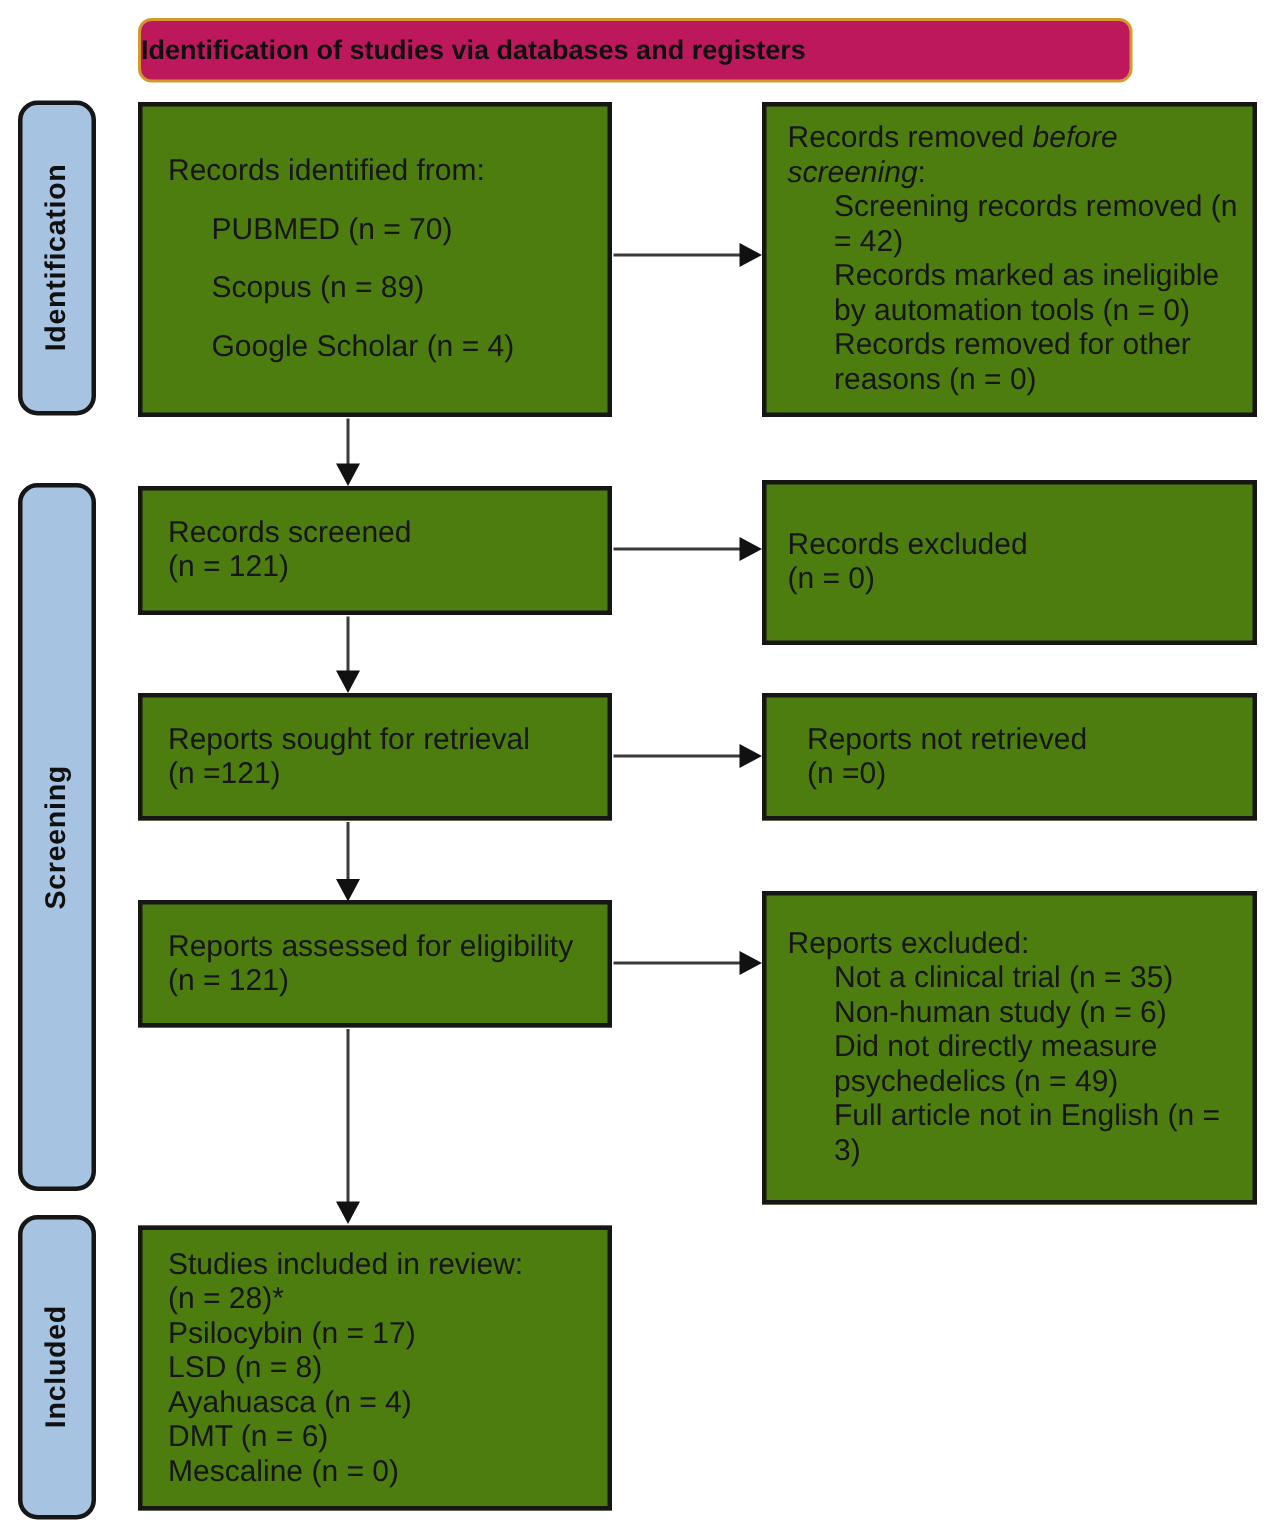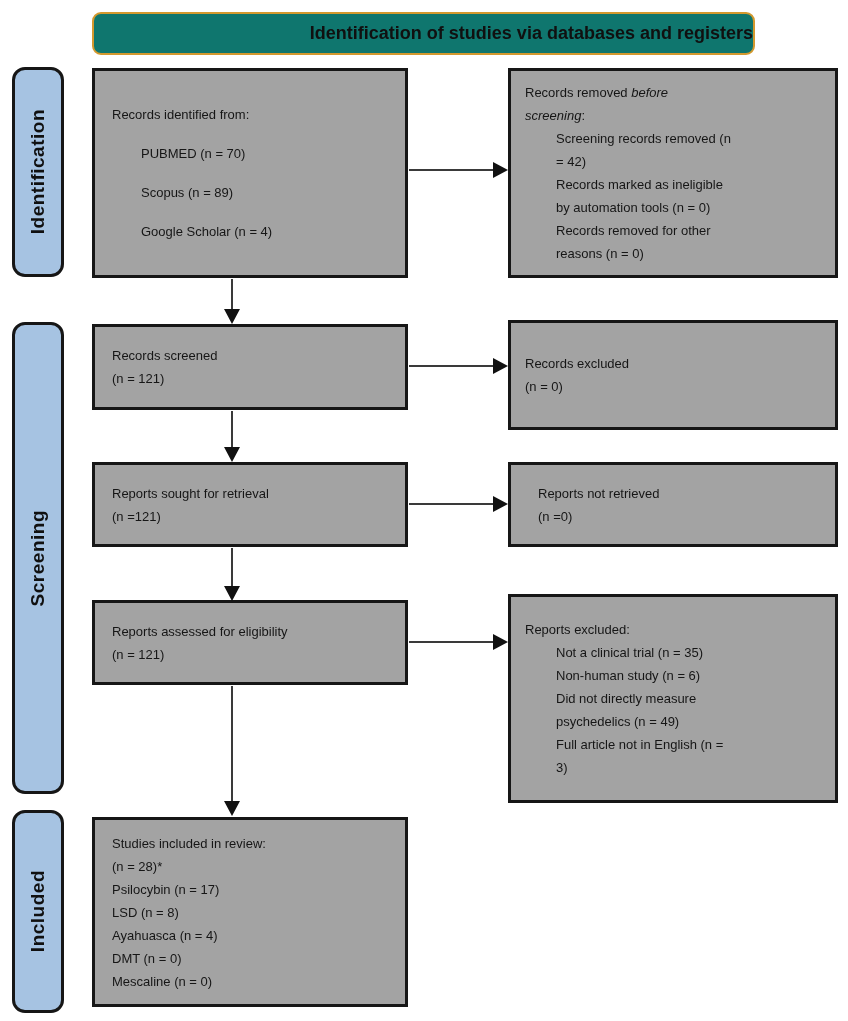--- a/index.html
+++ b/index.html
@@ -1,42 +1,42 @@
 <!DOCTYPE html>
 <html><head>
 <meta charset="utf-8">
 <style>
   html,body{margin:0;padding:0;background:#ffffff;}
   body{font-family:"Liberation Sans",sans-serif;color:#141414;}
   .canvas{position:relative;width:848px;height:1021px;background:#ffffff;overflow:hidden;}
 
   .banner{
     position:absolute;left:92px;top:12px;width:663px;height:43px;
-    background:#0f766e;border:2px solid #D4992E;border-radius:9px;
-    display:flex;align-items:center;justify-content:flex-end;
+    background:#be185d;border:2px solid #D4992E;border-radius:9px;
+    display:flex;align-items:center;justify-content:flex-start;
     font-weight:bold;font-size:18px;color:#101010;box-sizing:border-box;
   }
 
   .stage{
     position:absolute;left:12px;width:52px;
     background:#A6C3E2;border:3px solid #161616;border-radius:13px;
     display:flex;align-items:center;justify-content:center;box-sizing:border-box;
   }
   .stage-label{
     writing-mode:vertical-rl;transform:rotate(180deg);
     font-weight:bold;font-size:19px;color:#101010;letter-spacing:0.5px;
   }
   .stage-identification{top:67px;height:210px;}
   .stage-screening{top:322px;height:472px;}
   .stage-included{top:810px;height:203px;}
 
   .box{
-    position:absolute;background:#a3a3a3;border:3px solid #161616;box-sizing:border-box;
+    position:absolute;background:#4d7c0f;border:3px solid #161616;box-sizing:border-box;
     display:flex;flex-direction:column;justify-content:center;
-    font-size:13px;line-height:23px;color:#161616;
+    font-size:20px;line-height:23px;color:#161616;
   }
   .col1{left:92px;width:316px;}
   .col2{left:508px;width:330px;}
   .box-identified{top:68px;height:210px;gap:16px;}
   .box-removed{top:68px;height:210px;}
   .box-screened{top:324px;height:86px;}
   .box-records-excluded{top:320px;height:110px;}
   .box-sought{top:462px;height:85px;}
   .box-not-retrieved{top:462px;height:85px;padding-left:13px;}
   .box-assessed{top:600px;height:85px;}
@@ -98,21 +98,21 @@
     <div class="line">Reports assessed for eligibility</div>
     <div class="line">(n = 121)</div>
   </div>
 
   <div class="box col1 box-included">
     <div class="line">Studies included in review:</div>
     <div class="line">(n = 28)*</div>
     <div class="line">Psilocybin (n = 17)</div>
     <div class="line">LSD (n = 8)</div>
     <div class="line">Ayahuasca (n = 4)</div>
-    <div class="line">DMT (n = 0)</div>
+    <div class="line">DMT (n = 6)</div>
     <div class="line">Mescaline (n = 0)</div>
   </div>
 
   <div class="box col2 box-removed">
     <div class="line"><span>Records removed </span><span class="it">before</span></div>
     <div class="line"><span class="it">screening</span><span>:</span></div>
     <div class="line indent">Screening records removed (n</div>
     <div class="line indent">= 42)</div>
     <div class="line indent">Records marked as ineligible</div>
     <div class="line indent">by automation tools (n = 0)</div>

